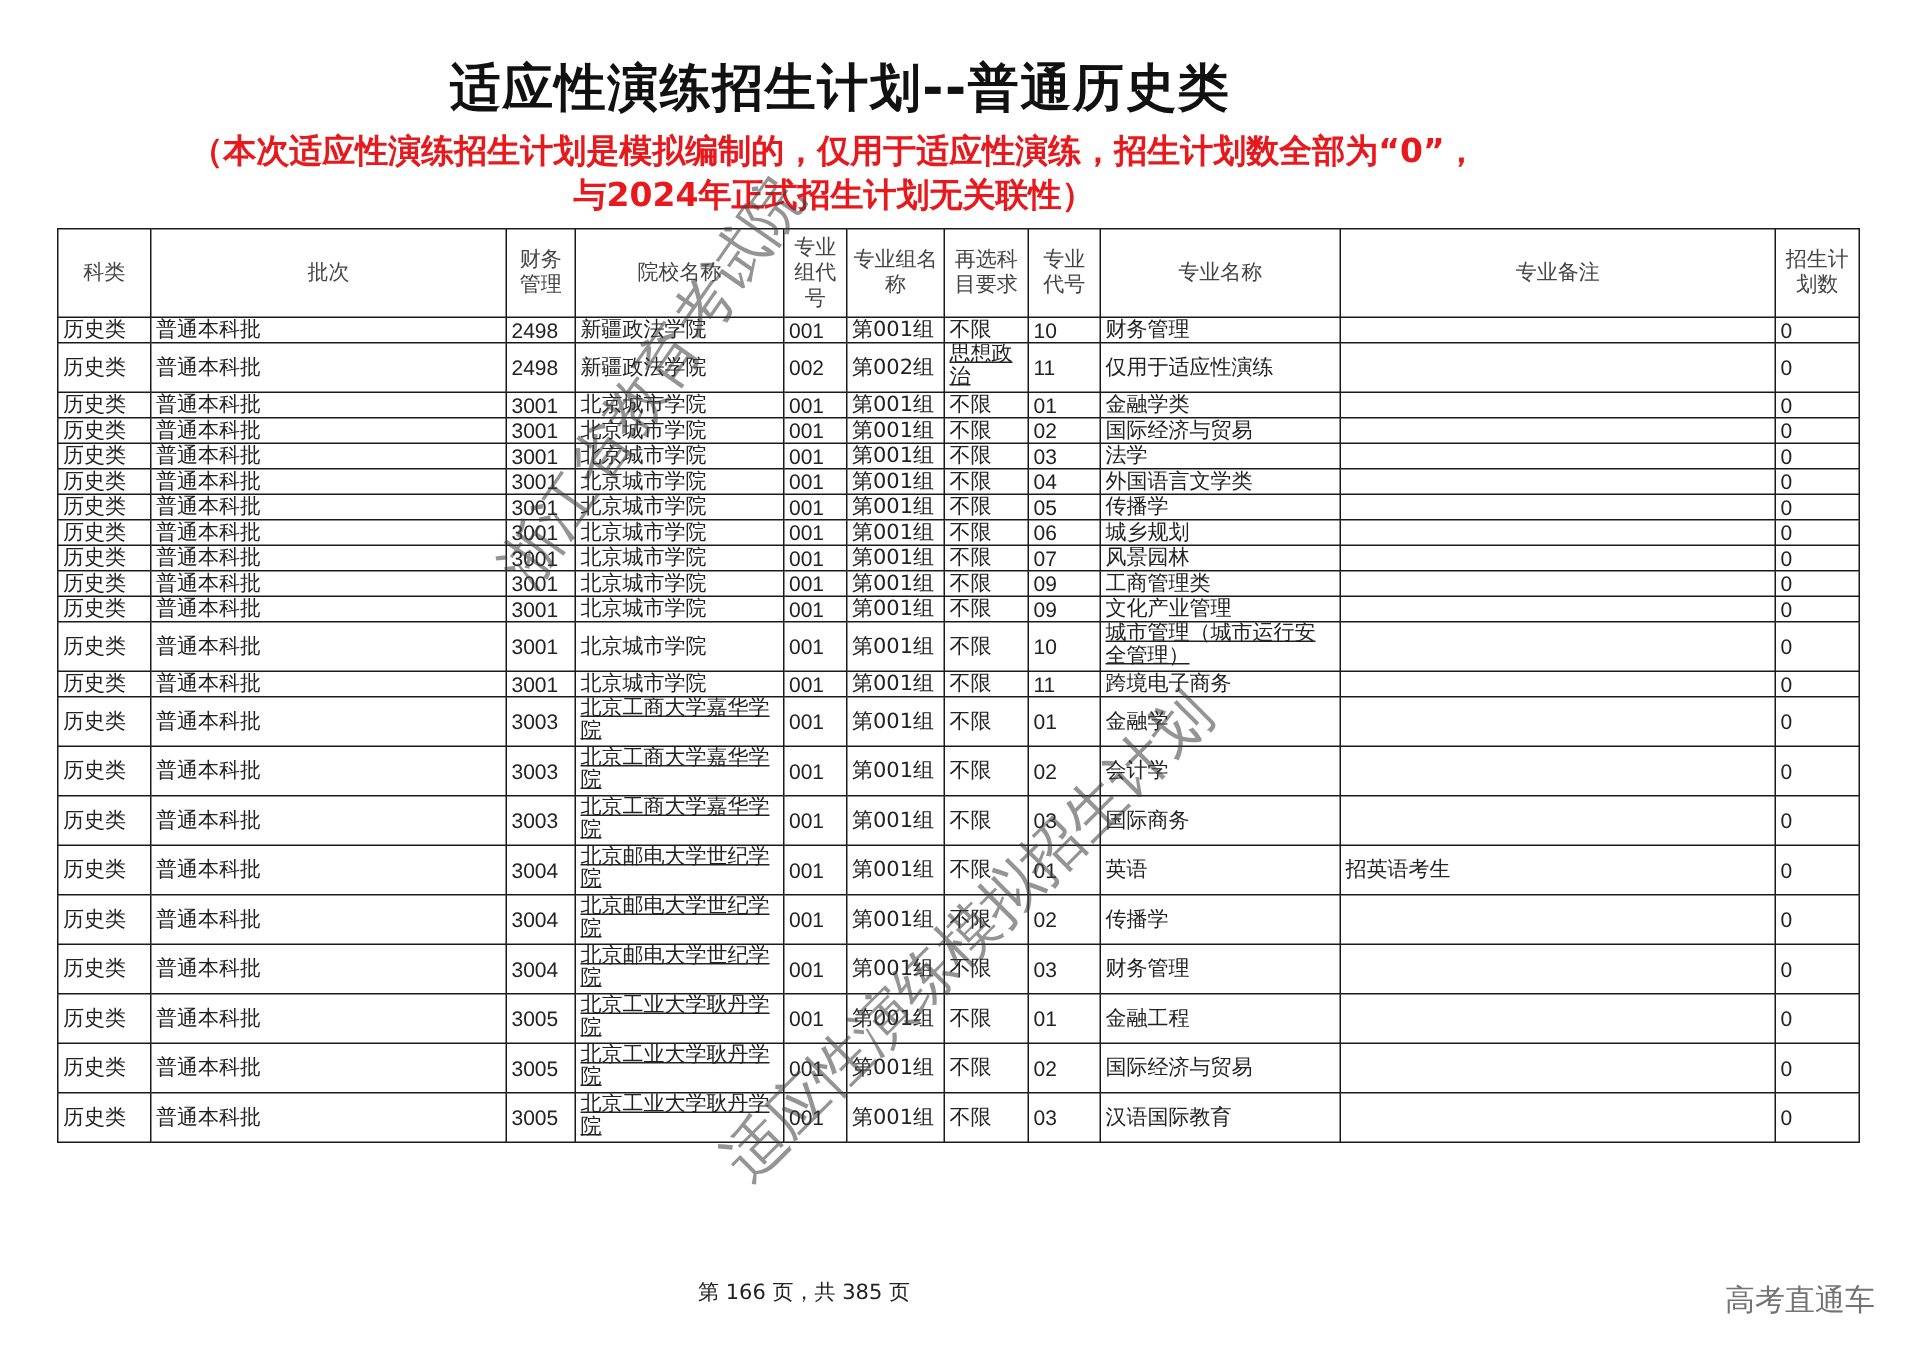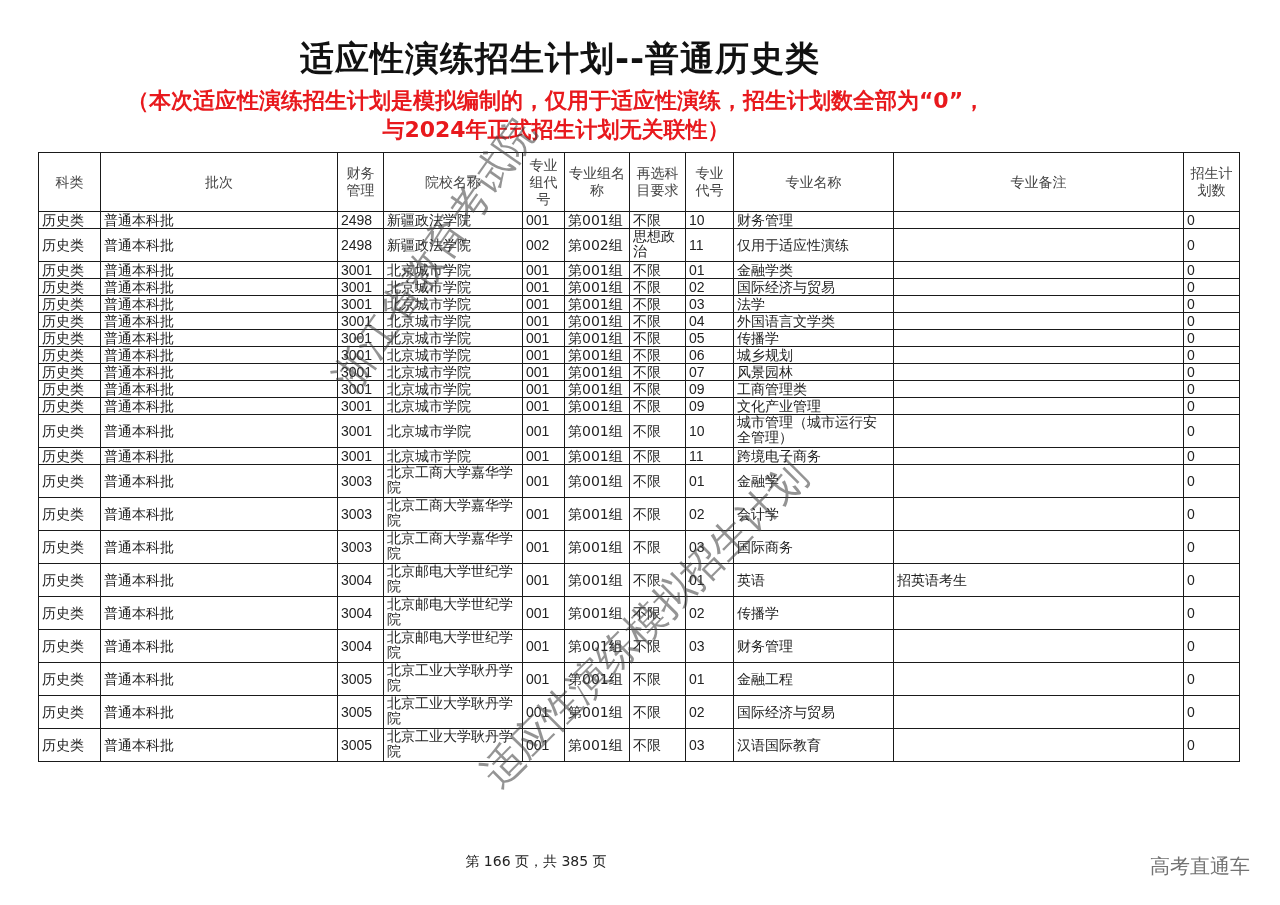--- a/index.html
+++ b/index.html
@@ -6,21 +6,21 @@
   body{width:1280px;height:905px;position:relative;overflow:hidden;font-family:"DejaVu Sans","Liberation Sans",sans-serif;color:#111;}
   .title{position:absolute;left:0;top:36px;width:1120px;text-align:center;font-size:34px;font-weight:bold;letter-spacing:1px;color:#111;}
   .subtitle{position:absolute;left:0;width:1112px;text-align:center;font-size:22px;font-weight:bold;color:#e8191d;}
   .sub1{top:86px;}
   .sub2{top:115px;}
   table{position:absolute;left:38px;top:152px;border-collapse:collapse;table-layout:fixed;width:1201px;}
   td,th{border:1.6px solid #1a1a1a;padding:0 3px;font-size:14px;line-height:16px;overflow:hidden;white-space:nowrap;color:#222;}
   th{font-weight:normal;text-align:center;white-space:normal;height:58px;color:#444;font-size:14px;line-height:17px;}
   td.c{text-align:left;}
   td.num{font-family:"Liberation Sans",sans-serif;font-size:14px;}
-  td.wrap{white-space:normal;line-height:15px;vertical-align:top;}
+  td.wrap{white-space:normal;line-height:15px;vertical-align:top;text-decoration:underline;}
   tr.r18 td{height:16px;}
   tr.r34 td{height:32px;}
   .footer{position:absolute;top:853px;left:0;width:1072px;text-align:center;font-size:14px;color:#222;}
   .brand{position:absolute;right:30px;top:853px;font-size:20px;color:#737373;}
   .wm{position:absolute;font-size:40px;color:rgba(60,60,60,0.55);font-weight:normal;pointer-events:none;white-space:nowrap;}
   .wm1{left:320px;top:370px;transform:rotate(-55deg);transform-origin:left top;}
   .wm2{left:470px;top:760px;transform:rotate(-45deg);transform-origin:left top;}
 </style>
 </head>
 <body>

